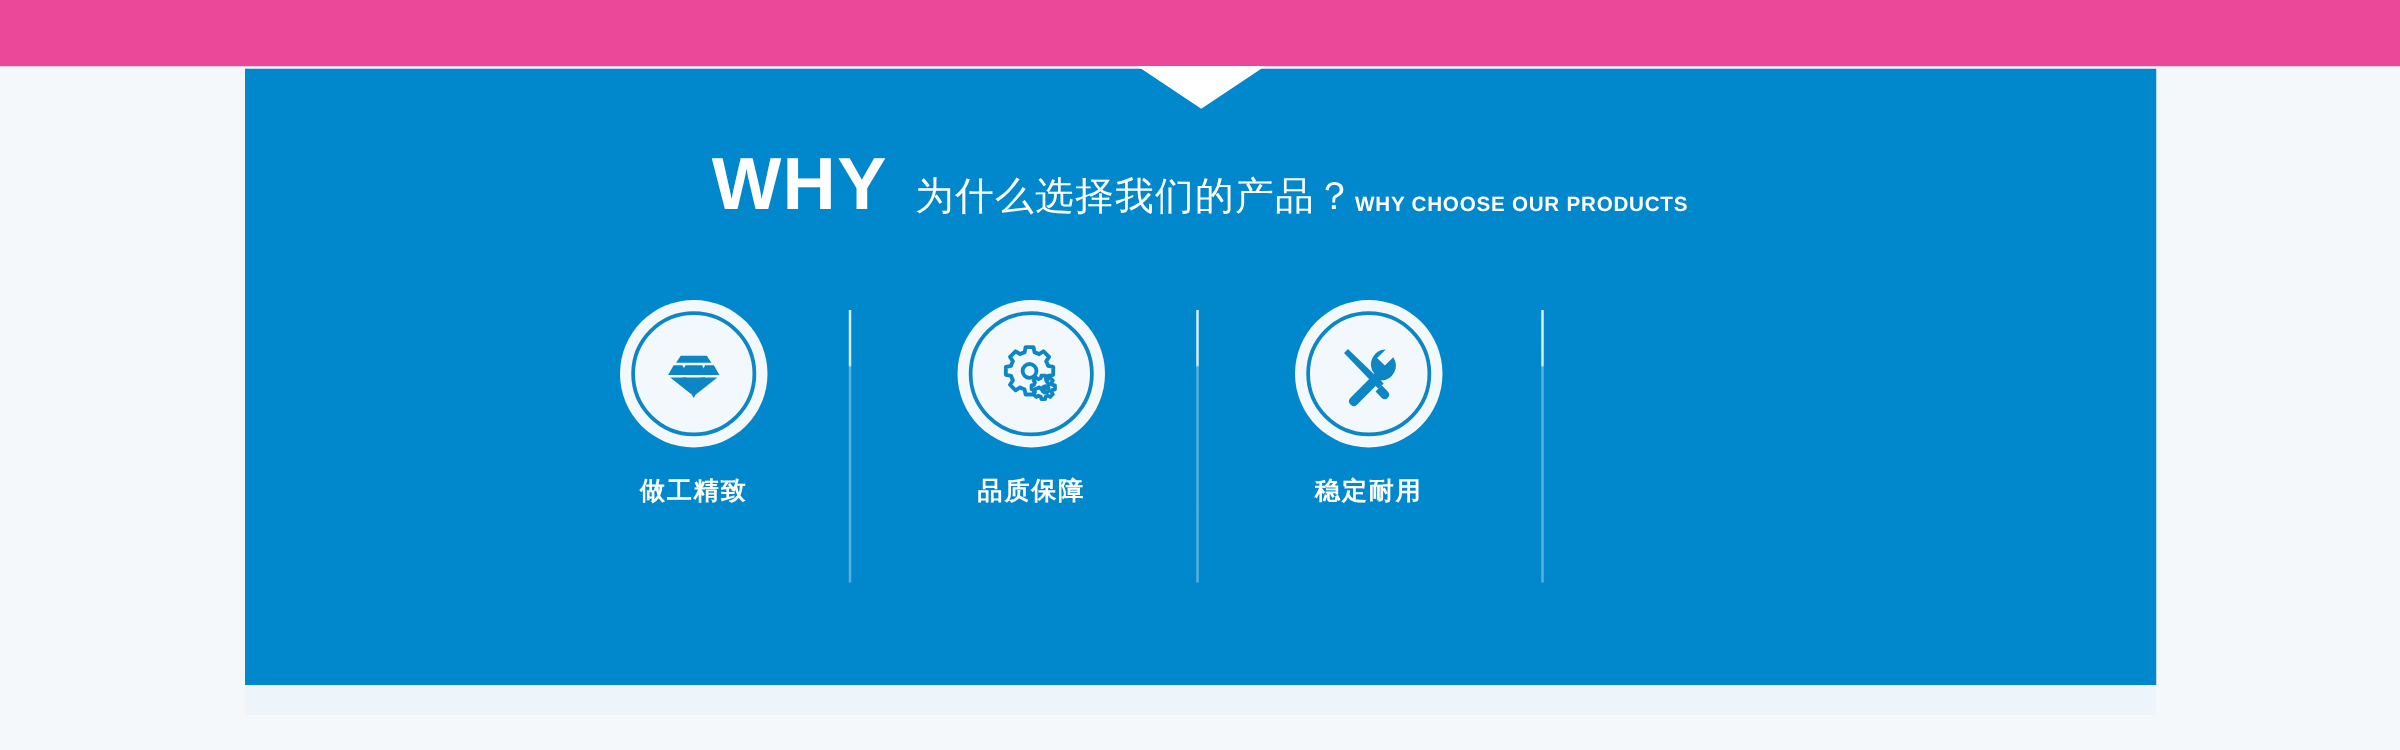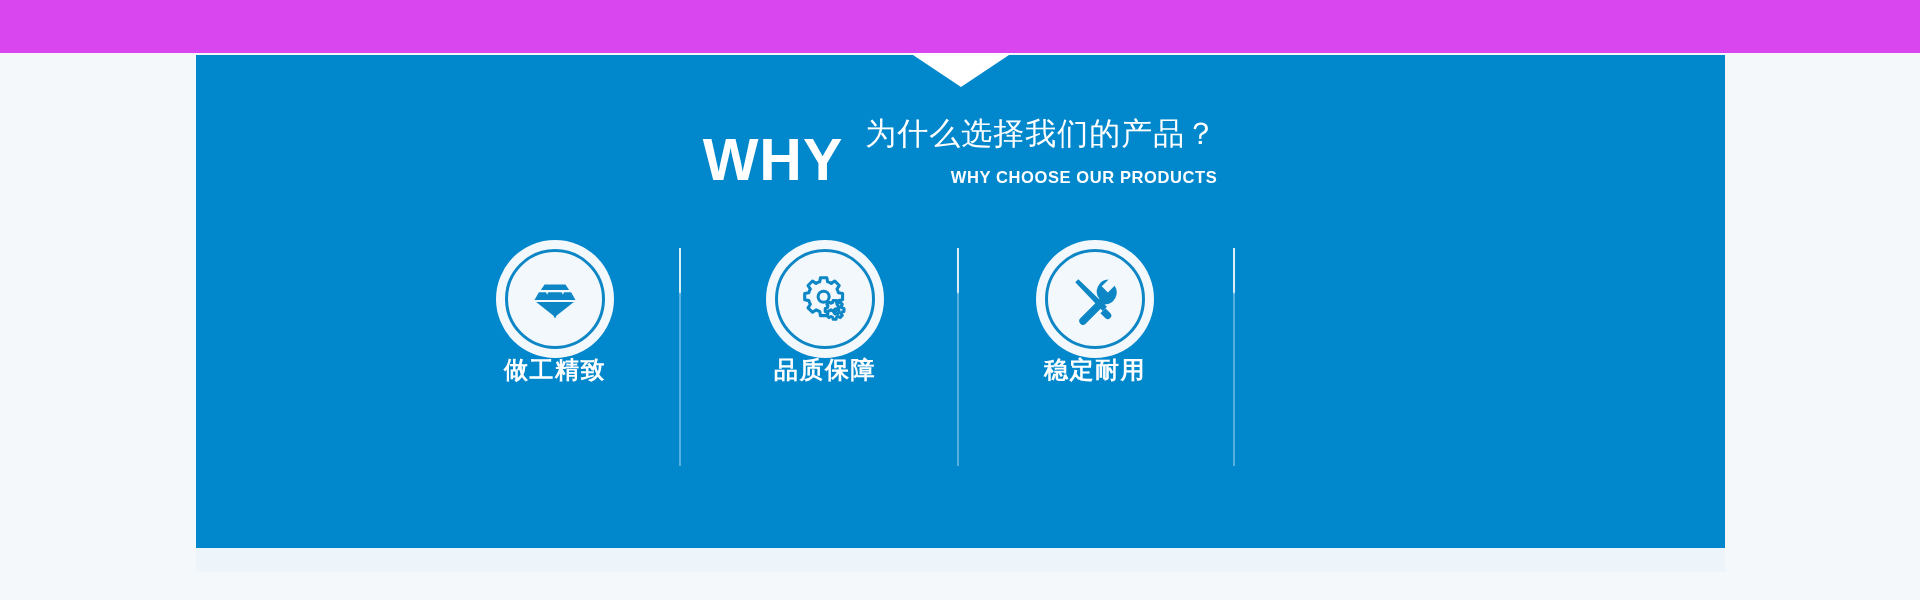--- a/index.html
+++ b/index.html
@@ -11,21 +11,21 @@
     height: 600px;
     background: #ffffff;
     font-family: "Liberation Sans", "DejaVu Sans", sans-serif;
     overflow: hidden;
   }
 
   .page {
     position: relative;
     width: 1920px;
     height: 600px;
-    background: #d946ef;
+    background: #ec4899;
   }
 
   
   .page-bg {
     position: absolute;
     left: 0;
     top: 53px;
     width: 1920px;
     height: 547px;
     background: #f4f8fb;
@@ -79,23 +79,22 @@
     font-size: 59px;
     font-weight: 700;
     letter-spacing: 1px;
     line-height: 1;
     margin-right: 22px;
     position: relative;
     top: 2px;
   }
   .heading-right {
     display: flex;
-    flex-direction: column;
+    flex-direction: row;
     justify-content: flex-end;
-    align-items: flex-end;
   }
   .heading-cn {
     color: #ffffff;
     font-size: 31px;
     font-weight: 400;
     line-height: 1.16;
     letter-spacing: 1px;
     white-space: nowrap;
   }
   .heading-en {
@@ -146,22 +145,23 @@
     box-sizing: border-box;
   }
   .icon-glyph {
     position: relative;
     z-index: 2;
     width: 58px;
     height: 58px;
     display: block;
   }
   .feature-label {
-    color: #ffffff;
-    font-size: 24px;
+    margin-top: 25px;
+    color: #ffffff;
+    font-size: 20px;
     font-weight: 700;
     letter-spacing: 1.5px;
     line-height: 1;
     white-space: nowrap;
   }
 
   
   .divider {
     position: absolute;
     top: 248px;

